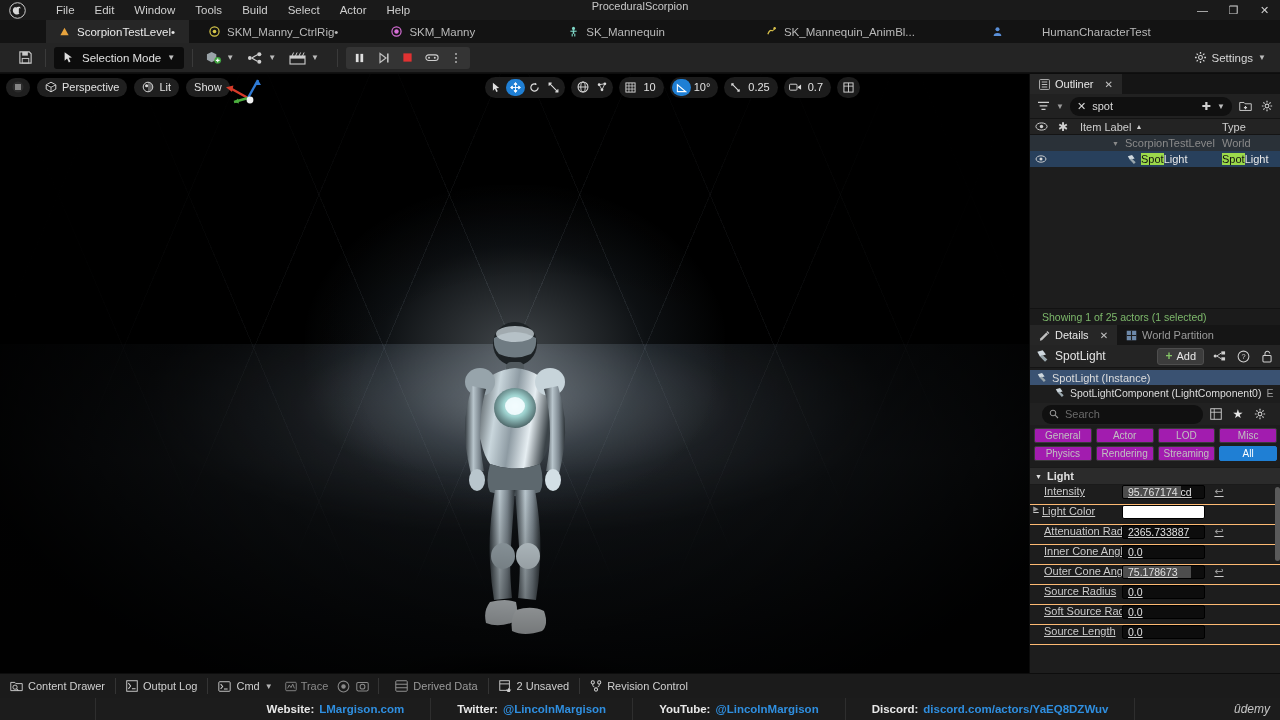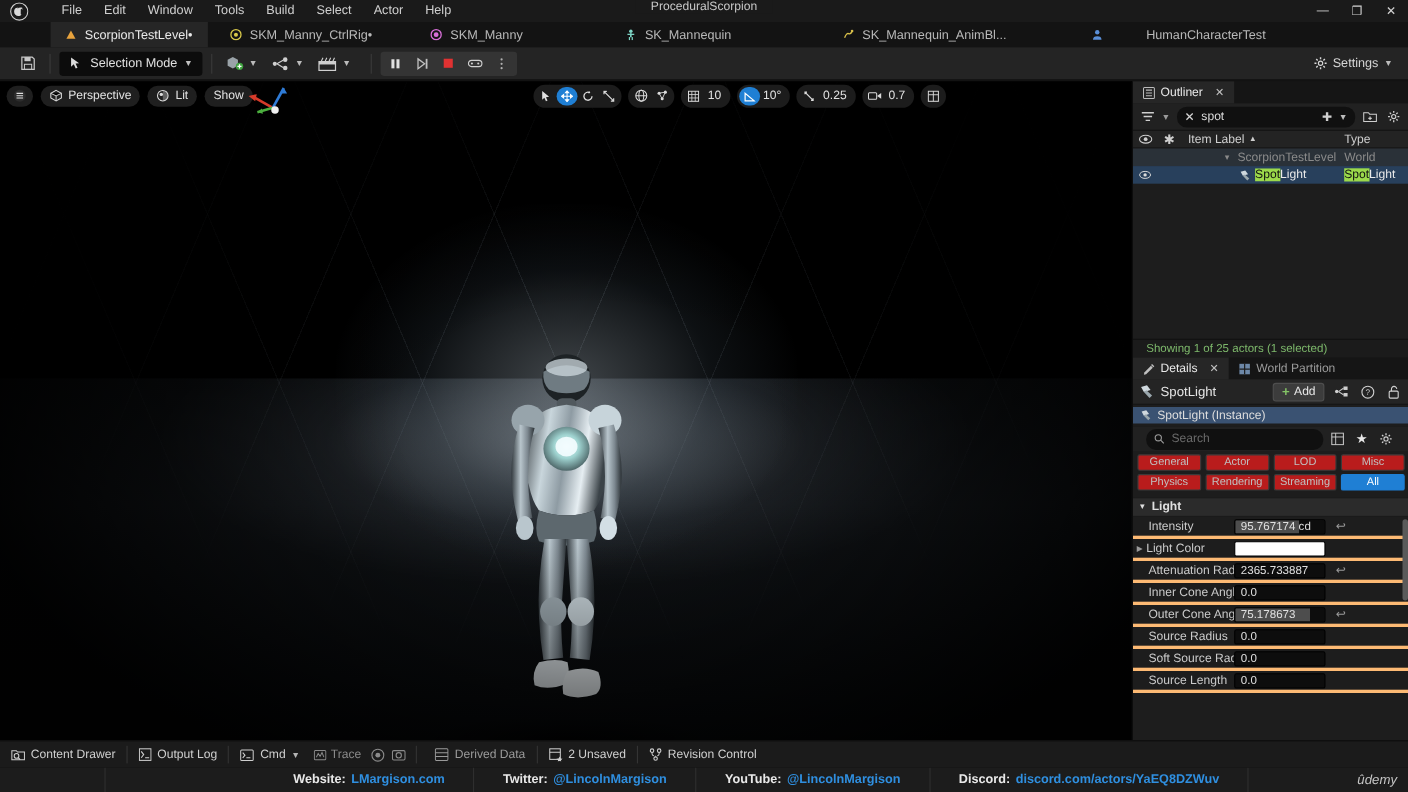--- a/index.html
+++ b/index.html
@@ -207,33 +207,34 @@
   .comp-row.sel { background: #3a5272; }
 
   .d-search {
     display: flex; align-items: center; gap: 4px; height: 22px; padding: 2px 12px; background: #212121;
   }
 
   .filters { padding: 3px 4px; background: #1d1d1d; }
   .frow { display: flex; gap: 4px; margin-bottom: 3px; }
   .fbtn {
     flex: 1; height: 15px; display: flex; align-items: center; justify-content: center;
-    background: #b91c1c; border: 1px solid #3a3a3a; border-radius: 2px;
+    background: #a21caf; border: 1px solid #3a3a3a; border-radius: 2px;
     font-size: 10px; color: #c0c0c0;
   }
   .fbtn.on { background: #1f7fd4; border-color: #1f7fd4; color: #fff; }
 
   .sect-head {
     display: flex; align-items: center; gap: 5px; height: 18px; padding-left: 5px;
     background: #2b2b2b; border-top: 1px solid #1a1a1a; border-bottom: 1px solid #1a1a1a;
     font-size: 11px; font-weight: bold; color: #e0e0e0;
   }
   .prop {
-    display: flex; align-items: center; height: 20px; font-size: 11px; color: #cacaca;
-    border-bottom: 3px solid #fdba74;
+    display: flex; align-items: flex-start; height: 20px; font-size: 11px; color: #cacaca;
+    border-bottom: 1px solid #fdba74;
+    text-decoration: underline;
   }
   .prop .plabel { width: 92px; padding-left: 14px; overflow: hidden; white-space: nowrap; }
   .prop .parrow { width: 12px; text-align: center; font-size: 7px; color: #9a9a9a; }
   .pinput {
     width: 83px; height: 14px; background: #0d0d0d; border: 1px solid #000;
     border-radius: 2px; font-size: 10.5px; color: #e0e0e0;
     display: flex; align-items: center; padding-left: 5px;
   }
   .pinput.slider {
     background: linear-gradient(90deg, #4d4d4d 0 72%, #0d0d0d 72% 100%);
@@ -791,20 +792,28 @@
       </div>
 
       <div style="padding:2px 0 3px 0;background:#1d1d1d;">
         <div class="comp-row sel">
           <svg width="11" height="11" viewBox="0 0 12 12" style="margin-left:2px;">
             <path d="M2 2.4 L6.6 1 L9.4 4.8 L4.2 6.4 Z" fill="#cfd8de"></path>
               <path d="M4.2 6.4 L8.6 11 L10.6 9 L6.2 5" fill="#9aa7ad"></path>
           </svg>
           <span>SpotLight (Instance)</span>
         </div>
+        <div class="comp-row" style="padding-left:24px;font-size:10.5px;">
+          <svg width="11" height="11" viewBox="0 0 12 12">
+            <path d="M2 2.4 L6.6 1 L9.4 4.8 L4.2 6.4 Z" fill="#cfd8de"></path>
+              <path d="M4.2 6.4 L8.6 11 L10.6 9 L6.2 5" fill="#9aa7ad"></path>
+          </svg>
+          <span style="white-space:nowrap;overflow:hidden;">SpotLightComponent (LightComponent0)</span>
+          <span style="color:#9a9a9a;">E</span>
+        </div>
       </div>
 
       <div class="d-search">
         <div class="srch-box">
           <svg width="10" height="10" viewBox="0 0 12 12">
               <circle cx="4.8" cy="4.8" r="3.4" fill="none" stroke="#9a9a9a" stroke-width="1.2"></circle>
               <path d="M7.4 7.4 L10.8 10.8" stroke="#9a9a9a" stroke-width="1.3"></path>
             </svg>
           <span class="val" style="color:#6a6a6a;">Search</span>
         </div>

